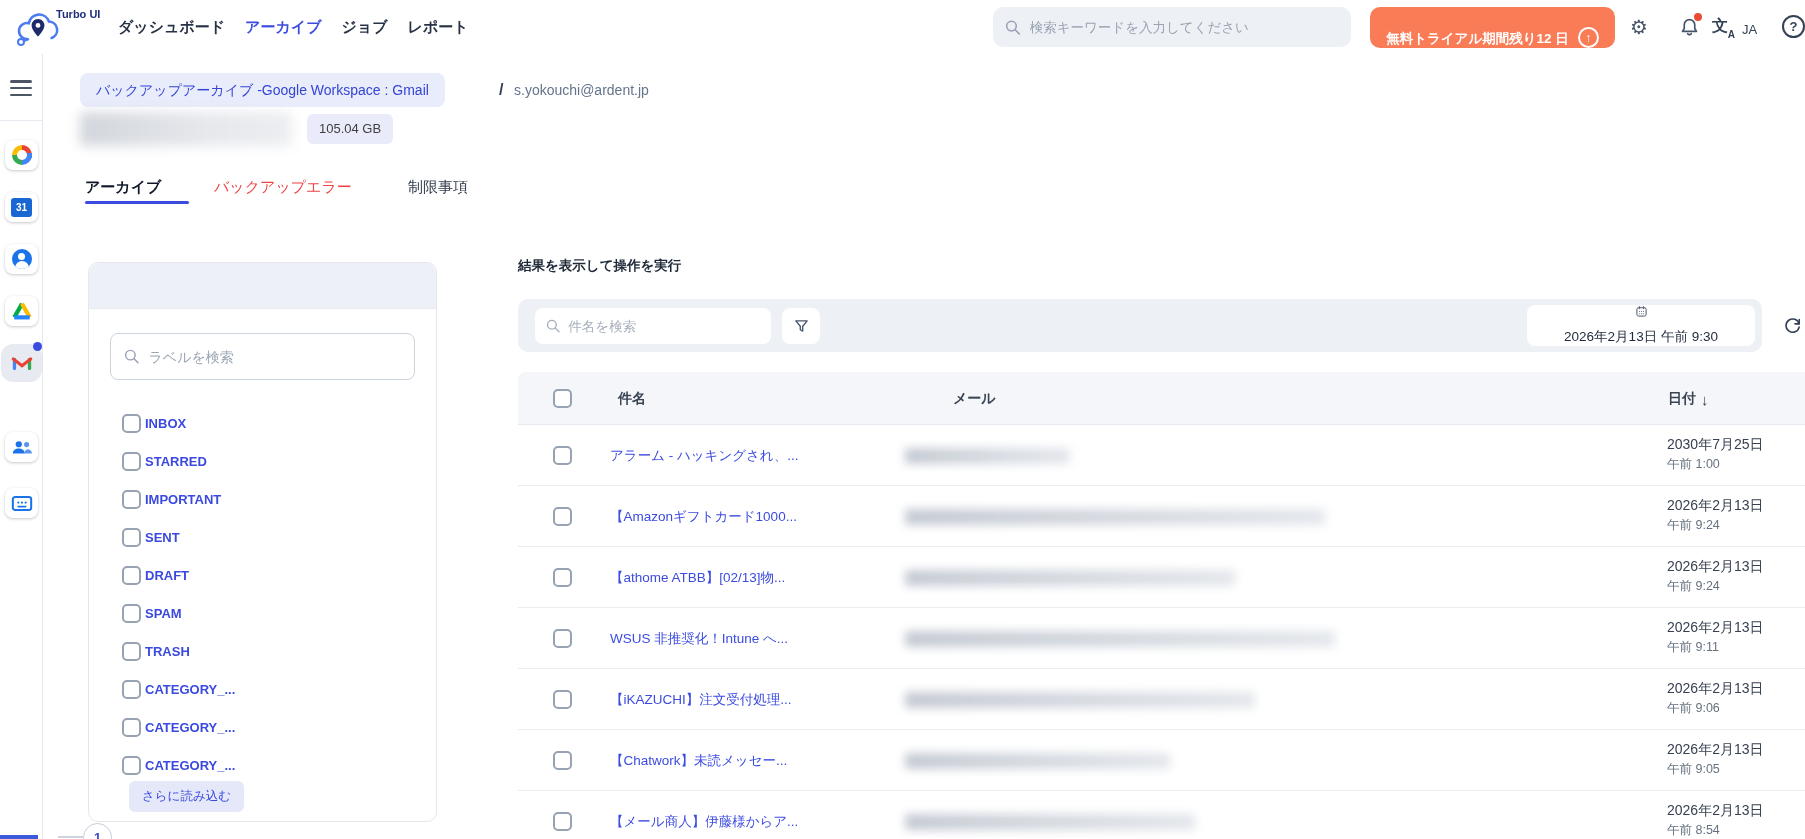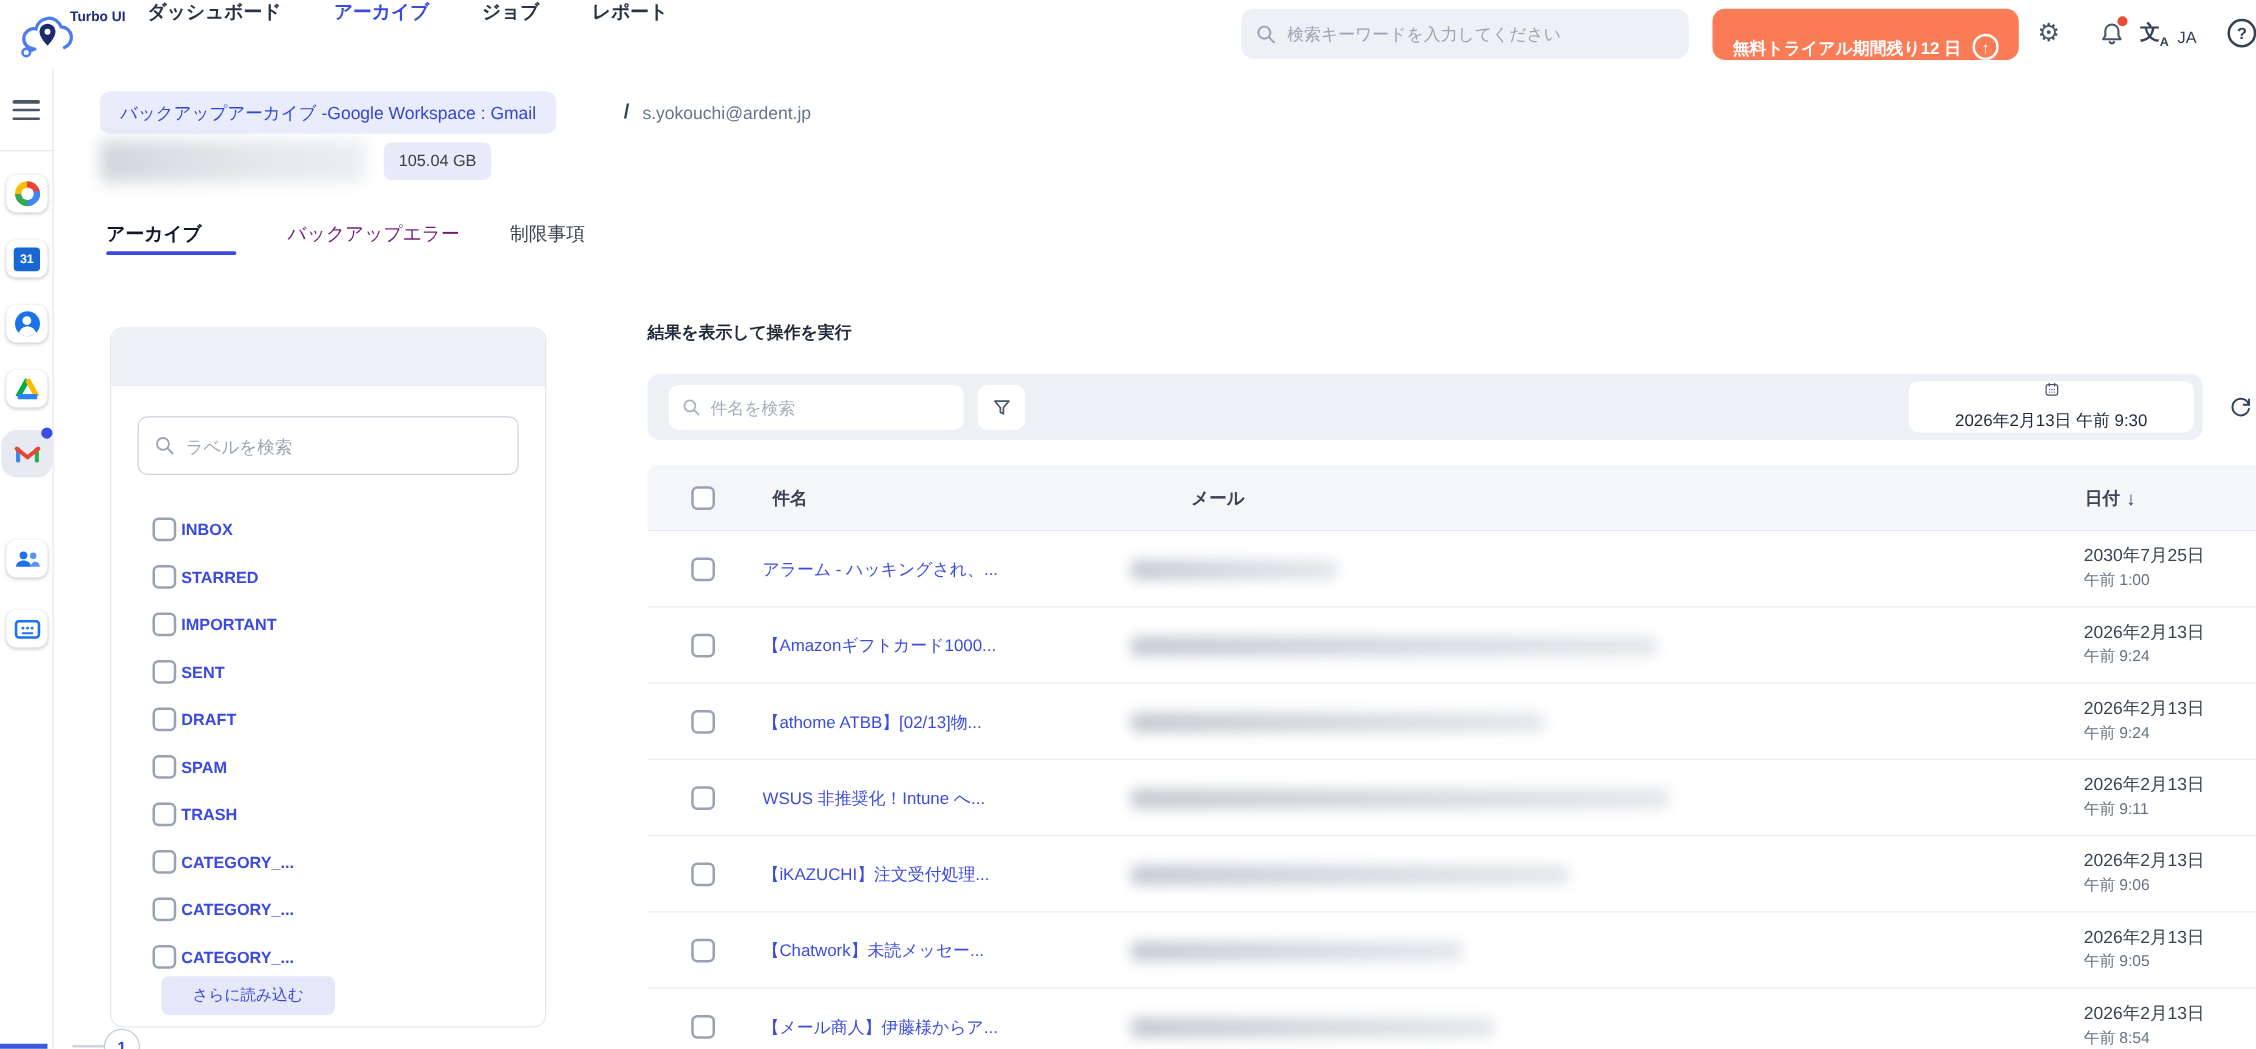--- a/index.html
+++ b/index.html
@@ -3,21 +3,21 @@
 <meta charset="utf-8">
 <style>
   * { box-sizing: border-box; margin: 0; padding: 0; }
   html,body { width:1805px; height:839px; overflow:hidden; background:#fff;
     font-family:"Liberation Sans","DejaVu Sans",sans-serif; color:#1f2937; }
   .abs { position:absolute; }
 
   
   .topbar { position:absolute; left:0; top:0; width:1805px; height:54px; background:#fff; z-index:5; }
   .brand-text { position:absolute; left:56px; top:8px; font-size:11px; font-weight:bold; color:#1e2f7a; }
-  .main-nav { position:absolute; left:118px; top:0; height:54px; display:flex; align-items:flex-start; gap:42px; }
+  .main-nav { position:absolute; left:118px; top:0; height:54px; display:flex; align-items:center; gap:20px; }
   .nav-item { font-size:15px; font-weight:700; color:#273244; cursor:pointer; white-space:nowrap; }
   .nav-item.active { color:#3b4be0; }
   .top-search { position:absolute; left:993px; top:7px; width:358px; height:40px; background:#edf0f5;
     border-radius:10px; display:flex; align-items:center; padding:0 12px; gap:9px; }
   .top-search input { border:none; outline:none; background:transparent; font-size:13.5px; width:100%;
     font-family:inherit; color:#334155; }
   .top-search input::placeholder { color:#9aa3b2; }
   .trial-btn { position:absolute; left:1370px; top:7px; width:245px; height:41px; border-radius:10px;
     display:flex; align-items:center; justify-content:center; gap:9px; color:#fff; font-size:13.5px;
     font-weight:700; cursor:pointer; white-space:nowrap; }
@@ -42,21 +42,21 @@
   .crumb-sep { position:absolute; left:499px; top:73px; line-height:34px; color:#334155; font-size:16px; font-weight:bold; }
   .crumb-current { position:absolute; left:514px; top:73px; line-height:34px; color:#64748b; font-size:14px; }
   .blur-name { position:absolute; left:80px; top:112px; width:212px; height:34px; border-radius:4px;
     background:linear-gradient(90deg,#d2d6dc,#e6e8ec 60%,#eceef1); filter:blur(6px); }
   .gb-pill { position:absolute; left:307px; top:114px; height:30px; line-height:30px; padding:0 12px;
     background:#e9ebfa; border-radius:6px; font-size:13px; color:#404040; }
 
   
   .tab { position:absolute; top:178px; font-size:15px; cursor:pointer; white-space:nowrap; }
   .tab-0 { left:85px; font-weight:700; color:#0f172a; }
-  .tab-1 { left:230px; color:#701a75; }
+  .tab-1 { left:214px; color:#ef4444; }
   .tab-2 { left:408px; color:#374151; }
   .tab-underline { position:absolute; left:85px; top:201px; width:104px; height:3px; border-radius:3px; }
 
   
   .rail { position:absolute; left:0; top:54px; width:43px; height:785px; background:#fff; border-right:1px solid #e3e8ef; }
   .hamburger { position:absolute; left:10px; top:26px; width:22px; height:16px; display:flex;
     flex-direction:column; justify-content:space-between; cursor:pointer; }
   .hamburger i { display:block; height:2.5px; background:#4b5563; border-radius:2px; }
   .rail-sep { position:absolute; left:0; top:66px; width:43px; height:1px; background:#e5eaf0; }
   .rail-item { position:absolute; left:5px; width:33px; height:30px; background:#fff; border-radius:8px;
@@ -81,21 +81,21 @@
     border-radius:10px 10px 0 0; border-bottom:1px solid #e8ecf2; }
   .label-search { position:absolute; left:21px; top:70px; width:305px; height:47px; border:1px solid #ccd4de;
     border-radius:8px; display:flex; align-items:center; padding:0 13px; gap:9px; background:#fff; }
   .label-search input { border:none; outline:none; width:100%; font-size:14px; font-family:inherit; color:#334155; }
   .label-search input::placeholder { color:#9aa5b4; }
   .label-list { position:absolute; left:0; top:141px; width:100%; }
   .label-row { position:relative; height:38px; display:flex; align-items:center; }
   .cb { width:19px; height:19px; border:2px solid #97a2b2; border-radius:5px; background:#fff; cursor:pointer; flex:none; }
   .label-row .cb { margin-left:33px; }
   .label-row .lbl { margin-left:4px; font-size:13px; font-weight:700; color:#3a49df; cursor:pointer; }
-  .load-more { position:absolute; left:40px; top:518px; padding:7px 25px; background:#e4e8f9; border-radius:6px;
+  .load-more { position:absolute; left:40px; top:518px; padding:7px 13px; background:#e4e8f9; border-radius:6px;
     font-size:12.5px; font-weight:500; color:#3a49df; cursor:pointer; }
   .page-line { position:absolute; left:58px; top:836px; width:25px; height:2px; background:#ccd4de; }
   .page-circle { position:absolute; left:83px; top:823px; width:29px; height:29px; border:1.5px solid #c6cdd8;
     border-radius:50%; background:#fff; display:flex; align-items:center; justify-content:center;
     font-size:13px; font-weight:bold; color:#3a49df; cursor:pointer; }
 
   
   .results-title { position:absolute; left:518px; top:257px; font-size:13.5px; font-weight:700; color:#1f2937; }
   .toolbar { position:absolute; left:518px; top:299px; width:1244px; height:53px; background:#edf1f6; border-radius:10px; }
   .subject-search { position:absolute; left:535px; top:308px; width:236px; height:36px; background:#fff;

